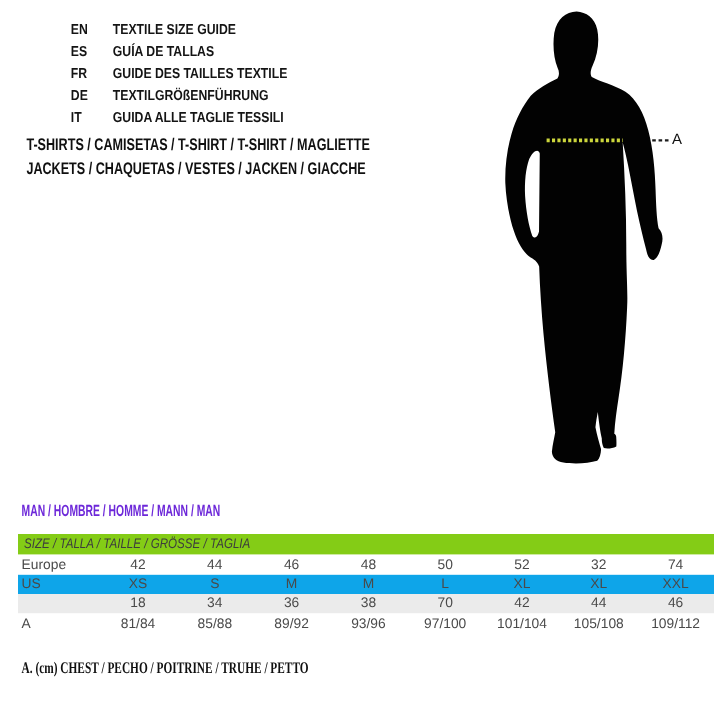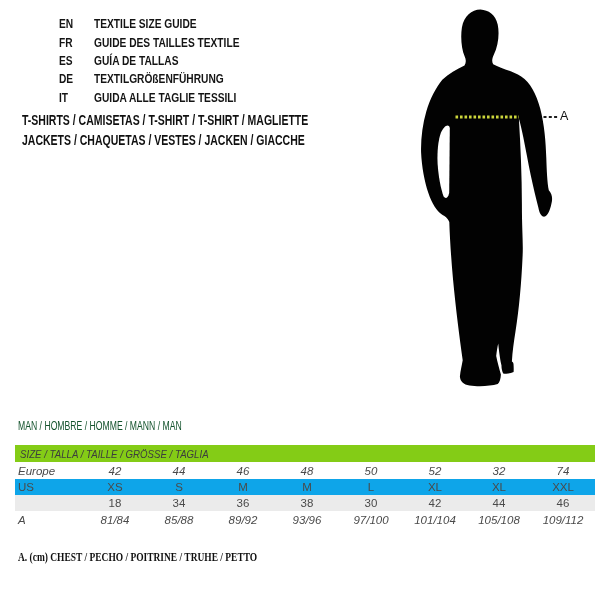--- a/index.html
+++ b/index.html
@@ -22,49 +22,49 @@
 
   
   .cats{left:22px;top:110px;color:#101010;font-weight:bold;font-size:14px;}
   .cat-line{height:20px;display:flex;align-items:center;}
 
   
   .fig-svg{position:absolute;left:0;top:0;pointer-events:none;}
   .measure-a{left:560px;top:109px;font-size:12.5px;color:#111;}
 
   
-  .man-heading{left:18px;top:418px;font-size:13.5px;font-weight:normal;color:#14532d;}
+  .man-heading{left:18px;top:418px;font-size:13.5px;font-weight:bold;color:#6d28d9;}
 
   
   .size-table{left:15px;top:445px;width:580px;font-size:11.5px;color:#4a4a4a;}
   .t-head{height:17px;display:flex;align-items:center;padding-left:5px;font-size:11.5px;color:#3d3d3d;}
   .t-row{display:grid;grid-template-columns:68px repeat(8,1fr);align-items:center;}
-  .t-row.h17{height:17px;font-style:italic;}
+  .t-row.h17{height:17px;}
   .t-row.h16{height:16px;}
   .t-label{padding-left:3px;}
   .t-cell{text-align:center;}
 
   
   .footnote{left:18px;top:549px;font-size:13.5px;font-weight:bold;color:#101010;font-family:Liberation Serif, serif;}
 </style>
 </head>
 <body>
 
 <div class="abs lang">
   <div class="lang-row">
     <span class="lang-code"><span class="cond sx-title">EN</span></span>
     <span class="cond sx-title">TEXTILE SIZE GUIDE</span>
   </div>
   <div class="lang-row">
+    <span class="lang-code"><span class="cond sx-title">ES</span></span>
+    <span class="cond sx-title">GUÍA DE TALLAS</span>
+  </div>
+  <div class="lang-row">
     <span class="lang-code"><span class="cond sx-title">FR</span></span>
     <span class="cond sx-title">GUIDE DES TAILLES TEXTILE</span>
-  </div>
-  <div class="lang-row">
-    <span class="lang-code"><span class="cond sx-title">ES</span></span>
-    <span class="cond sx-title">GUÍA DE TALLAS</span>
   </div>
   <div class="lang-row">
     <span class="lang-code"><span class="cond sx-title">DE</span></span>
     <span class="cond sx-title">TEXTILGRÖßENFÜHRUNG</span>
   </div>
   <div class="lang-row">
     <span class="lang-code"><span class="cond sx-title">IT</span></span>
     <span class="cond sx-title">GUIDA ALLE TAGLIE TESSILI</span>
   </div>
 </div>
@@ -159,21 +159,21 @@
     <span class="t-cell">XL</span>
     <span class="t-cell">XL</span>
     <span class="t-cell">XXL</span>
   </div>
   <div class="t-row h16" style="background:#ebebeb;">
     <span class="t-label"></span>
     <span class="t-cell">18</span>
     <span class="t-cell">34</span>
     <span class="t-cell">36</span>
     <span class="t-cell">38</span>
-    <span class="t-cell">30</span>
+    <span class="t-cell">70</span>
     <span class="t-cell">42</span>
     <span class="t-cell">44</span>
     <span class="t-cell">46</span>
   </div>
   <div class="t-row h17">
     <span class="t-label">A</span>
     <span class="t-cell">81/84</span>
     <span class="t-cell">85/88</span>
     <span class="t-cell">89/92</span>
     <span class="t-cell">93/96</span>

